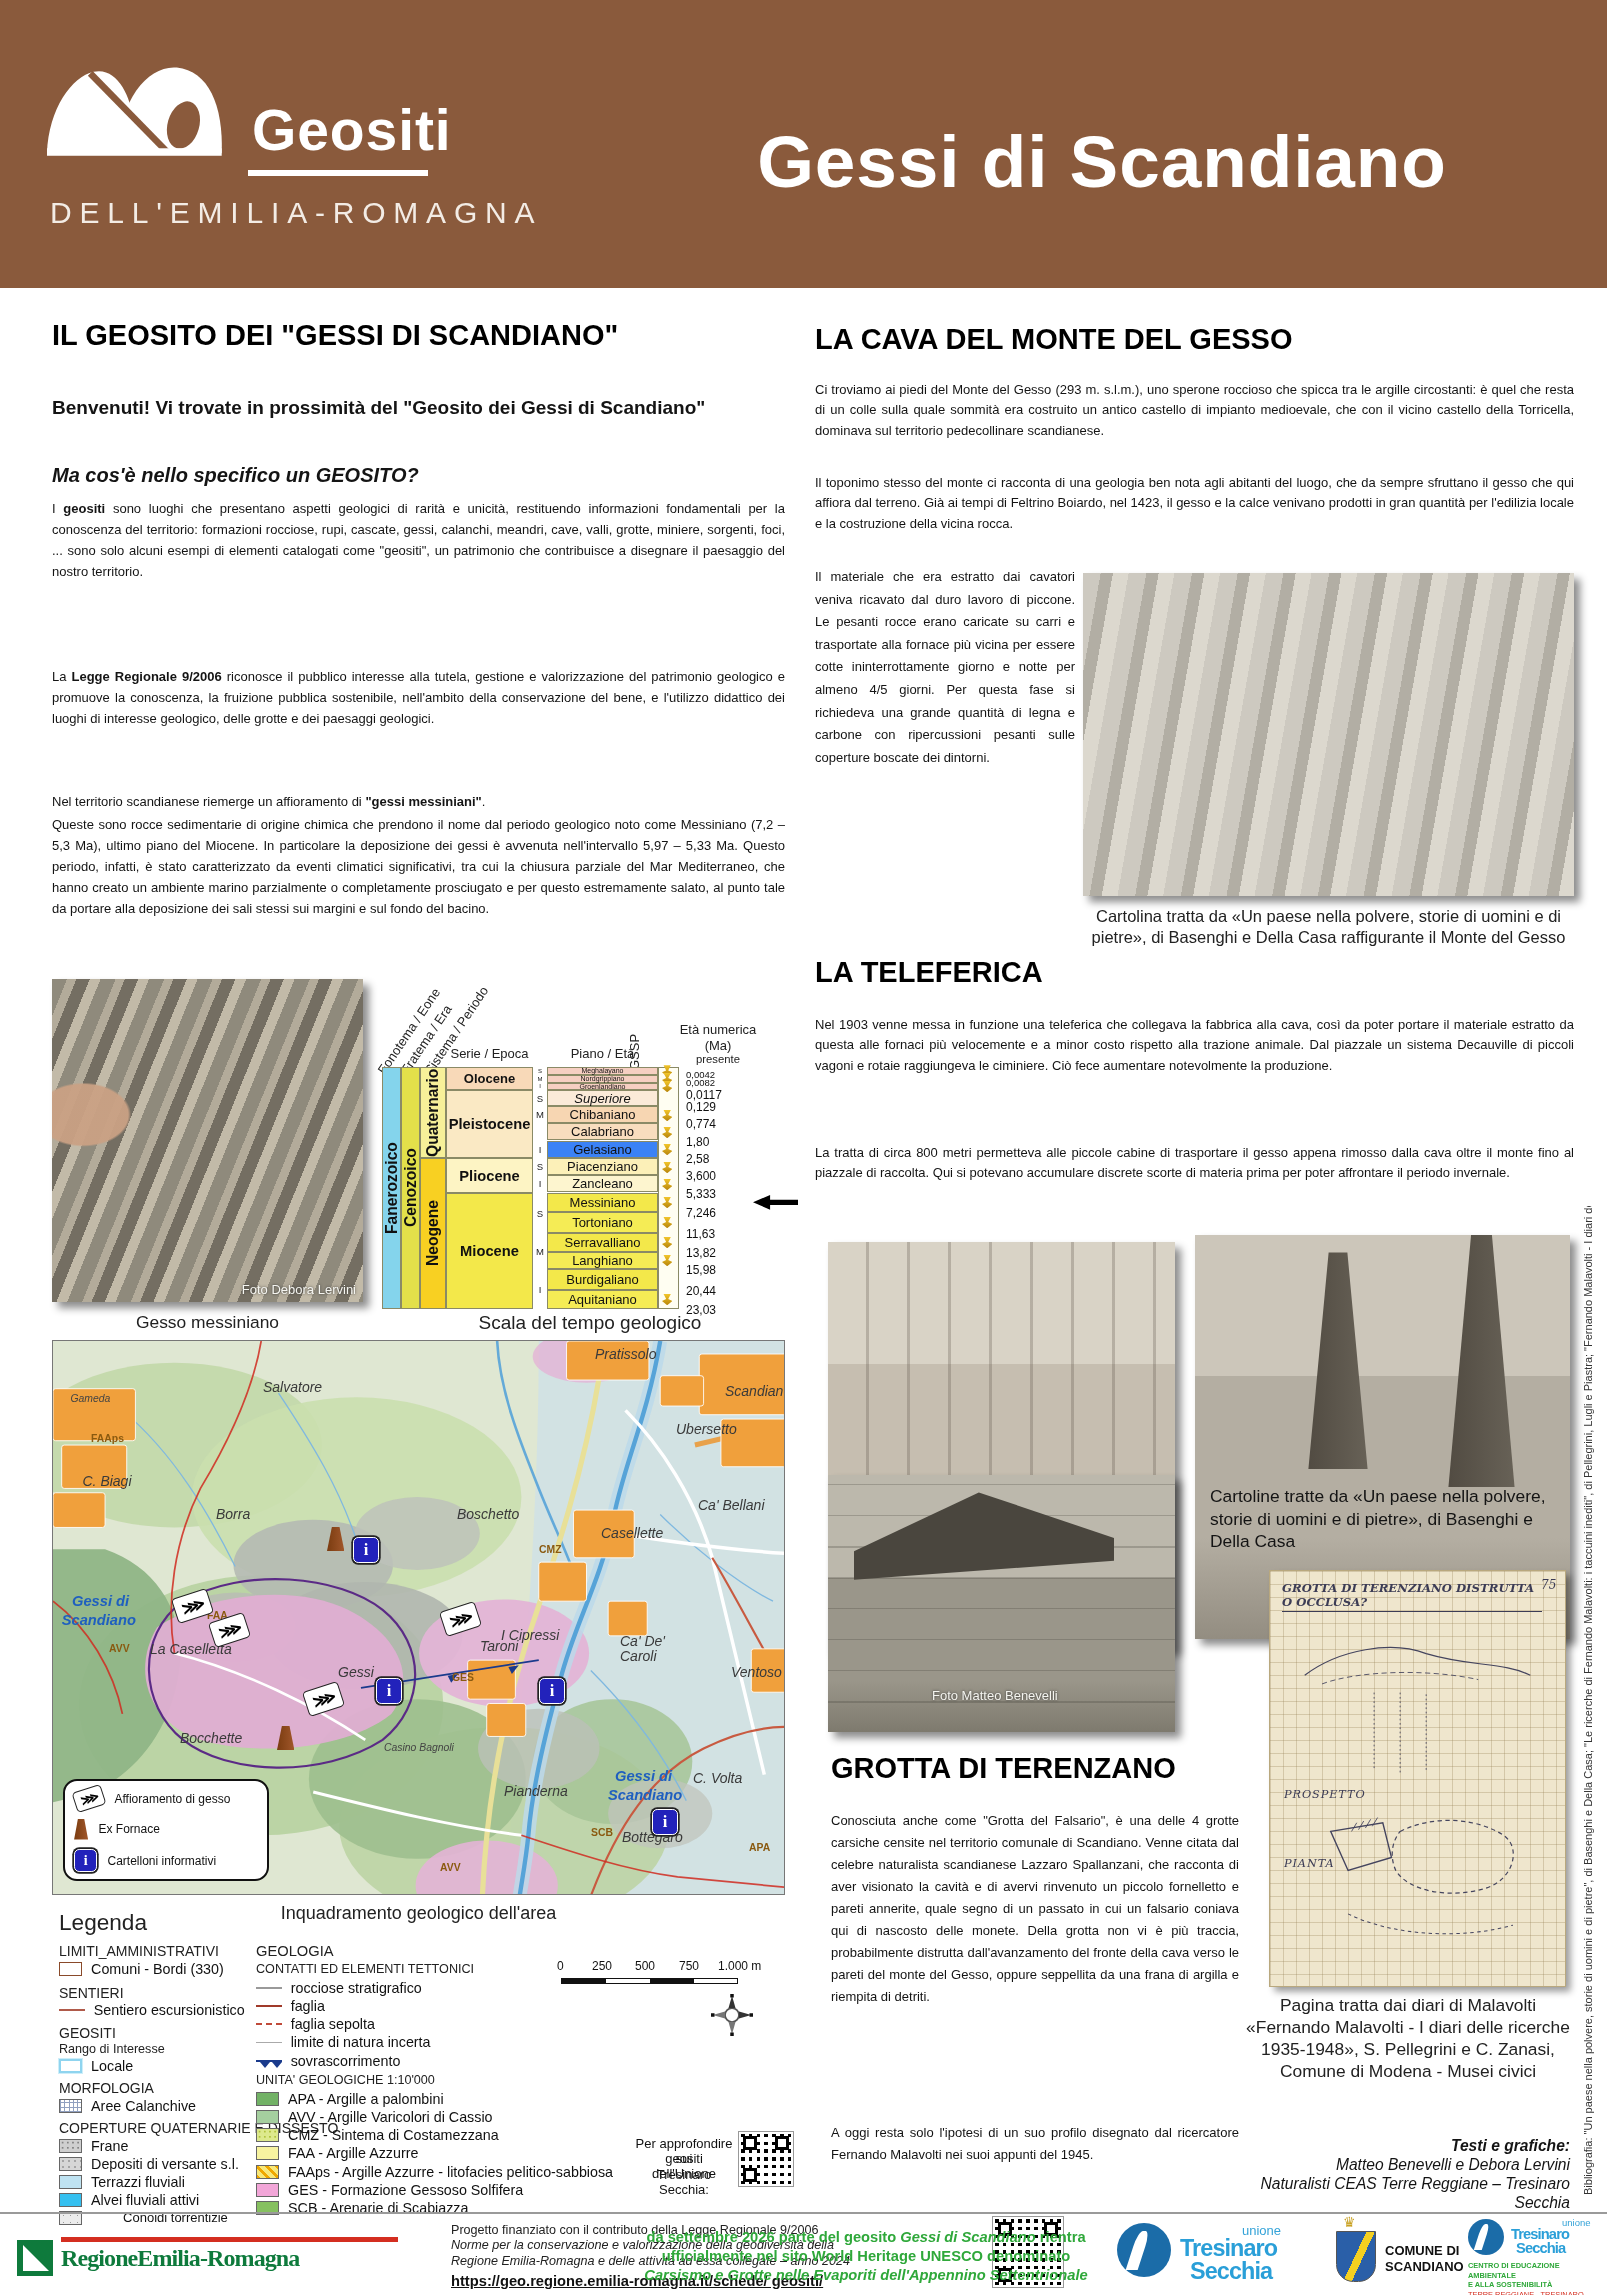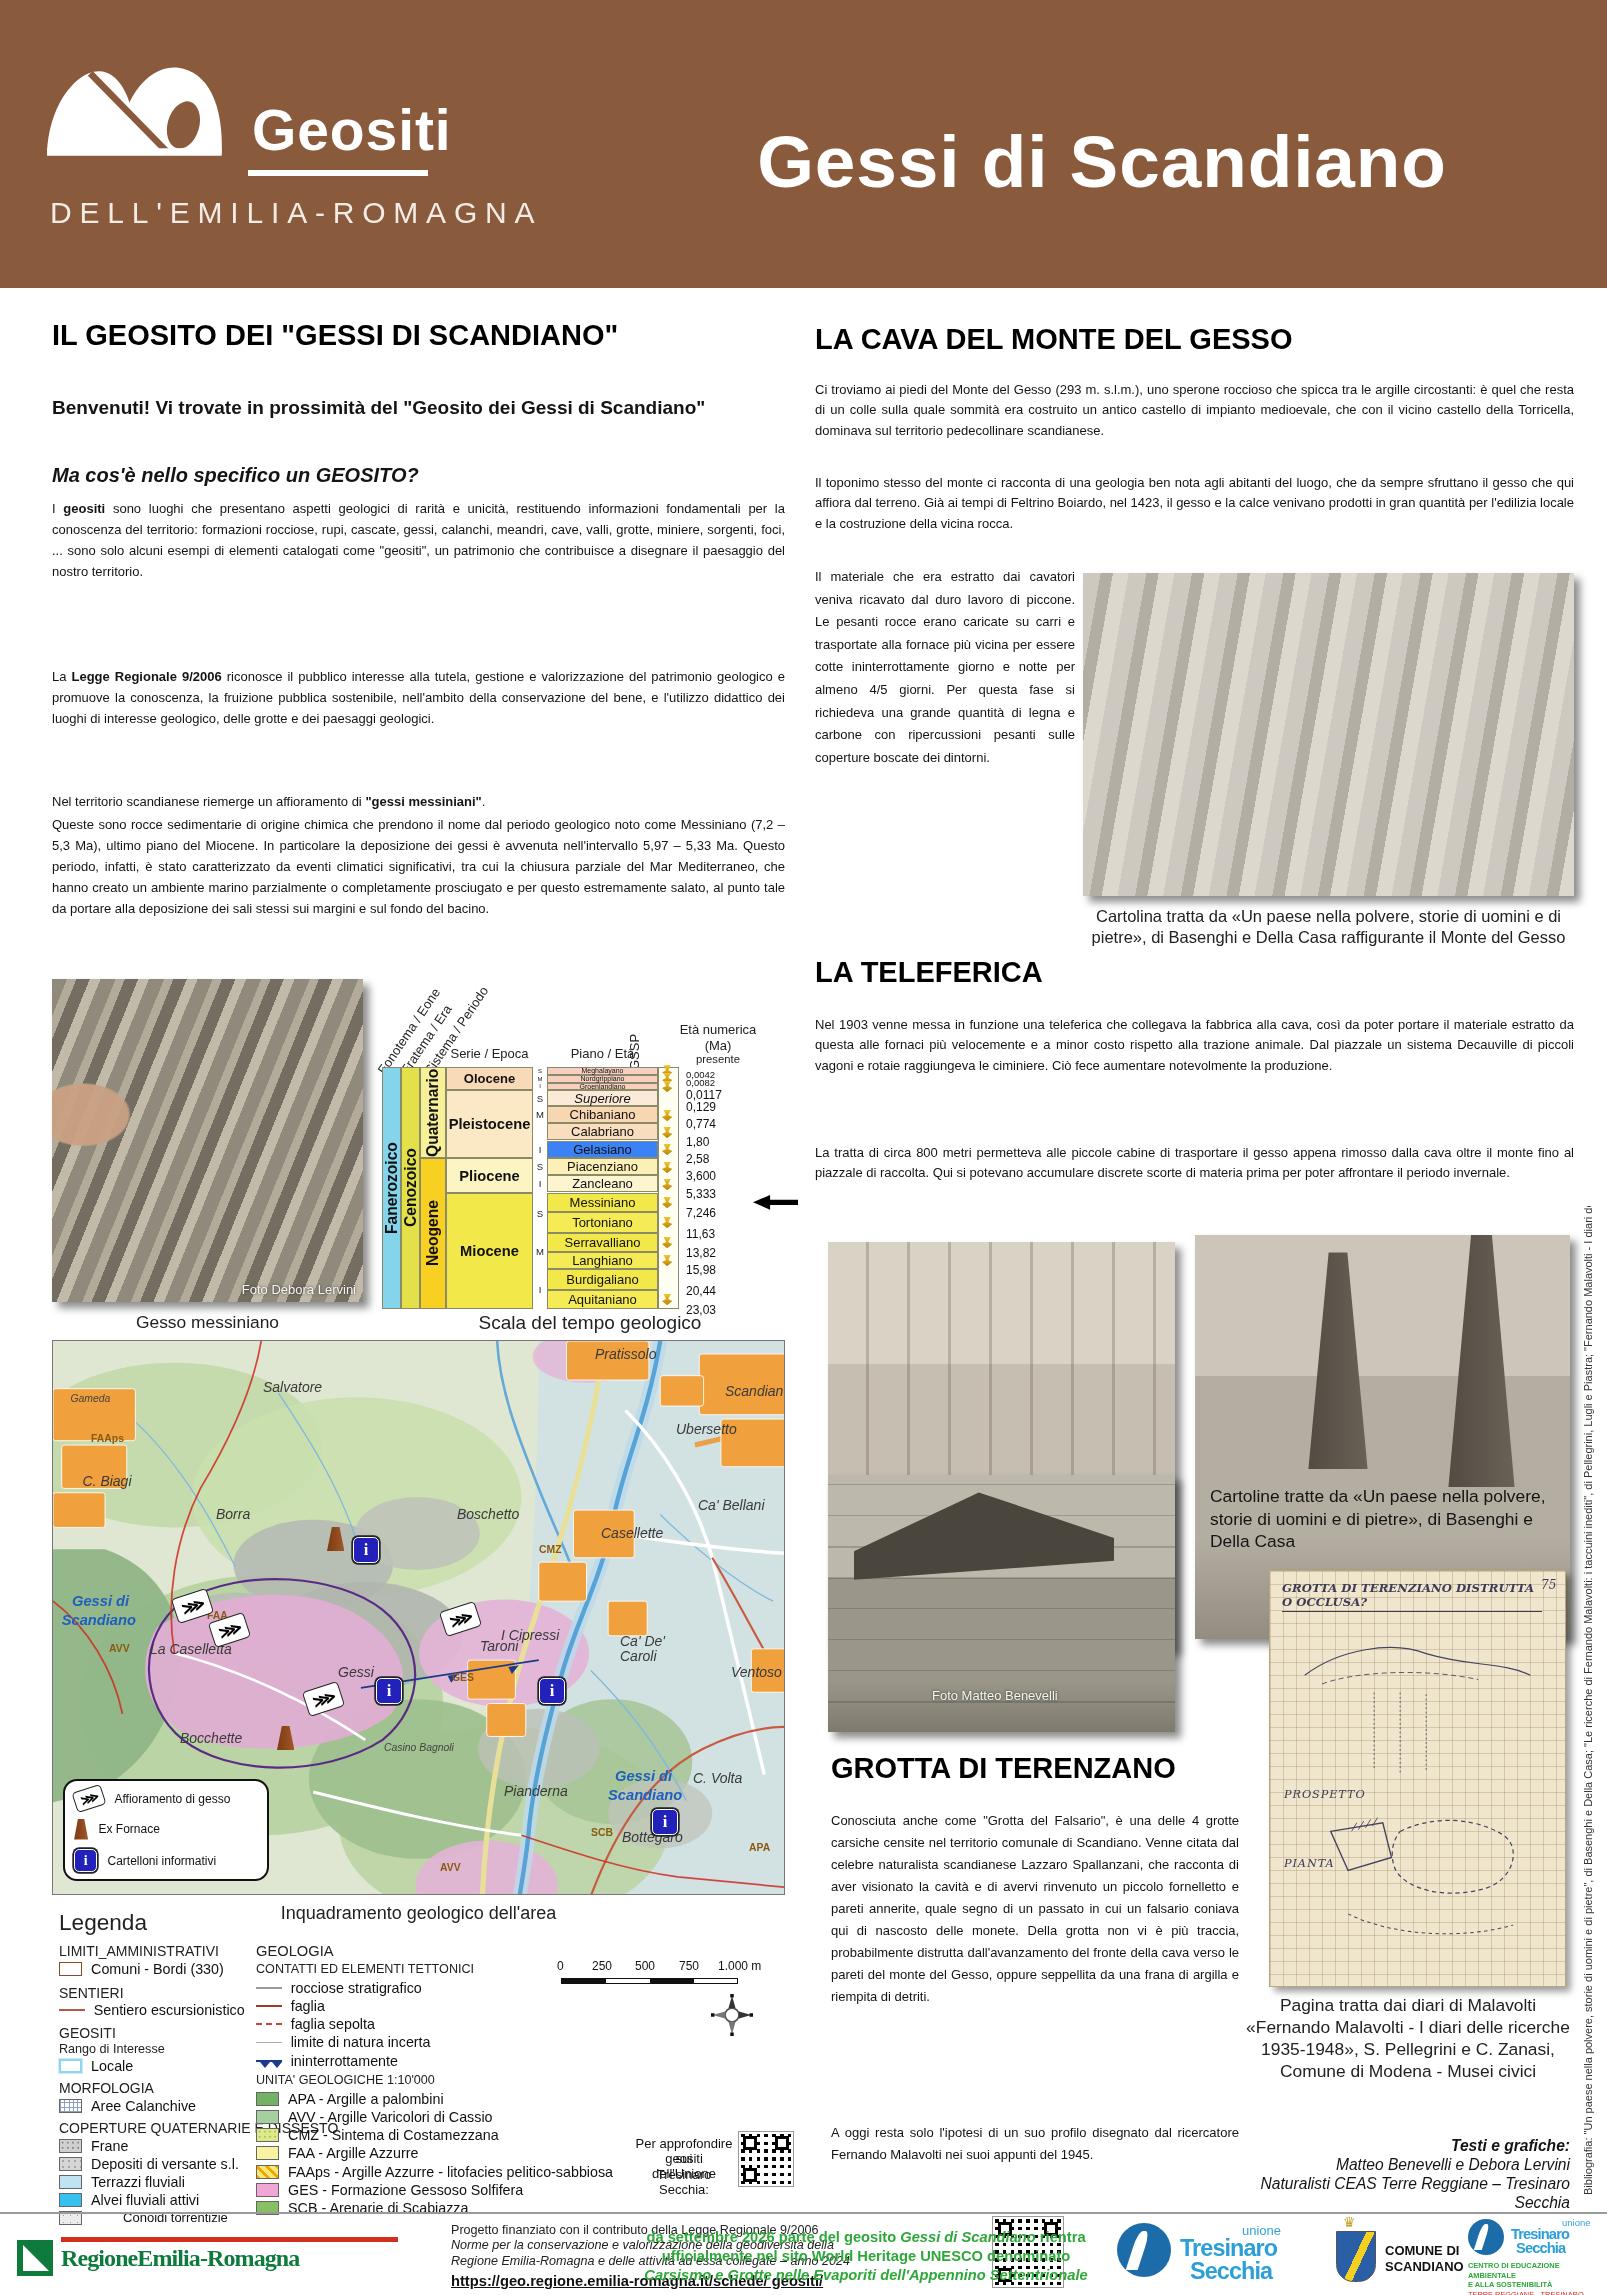--- a/index.html
+++ b/index.html
@@ -448,21 +448,21 @@
   <div class="lg-row" style="left:256px;top:2016px;">
       <div class="lnline ln-sep"></div>
       <span>faglia sepolta</span>
     </div>
   <div class="lg-row" style="left:256px;top:2034px;">
       <div class="lnline ln-inc"></div>
       <span>limite di natura incerta</span>
     </div>
   <div class="lg-row" style="left:256px;top:2053px;">
       <div class="lnline ln-sov"></div>
-      <span>ininterrottamente</span>
+      <span>sovrascorrimento</span>
     </div>
   <div class="lg-h" style="left:256px;top:2073px;font-size:12.6px;">UNITA' GEOLOGICHE 1:10'000</div>
   <div class="lg-row" style="left:256px;top:2091px;">
       <div class="sw sw-apa"></div>
       <span>APA - Argille a palombini</span>
     </div>
   <div class="lg-row" style="left:256px;top:2109px;">
       <div class="sw sw-avv"></div>
       <span>AVV - Argille Varicolori di Cassio</span>
     </div>

